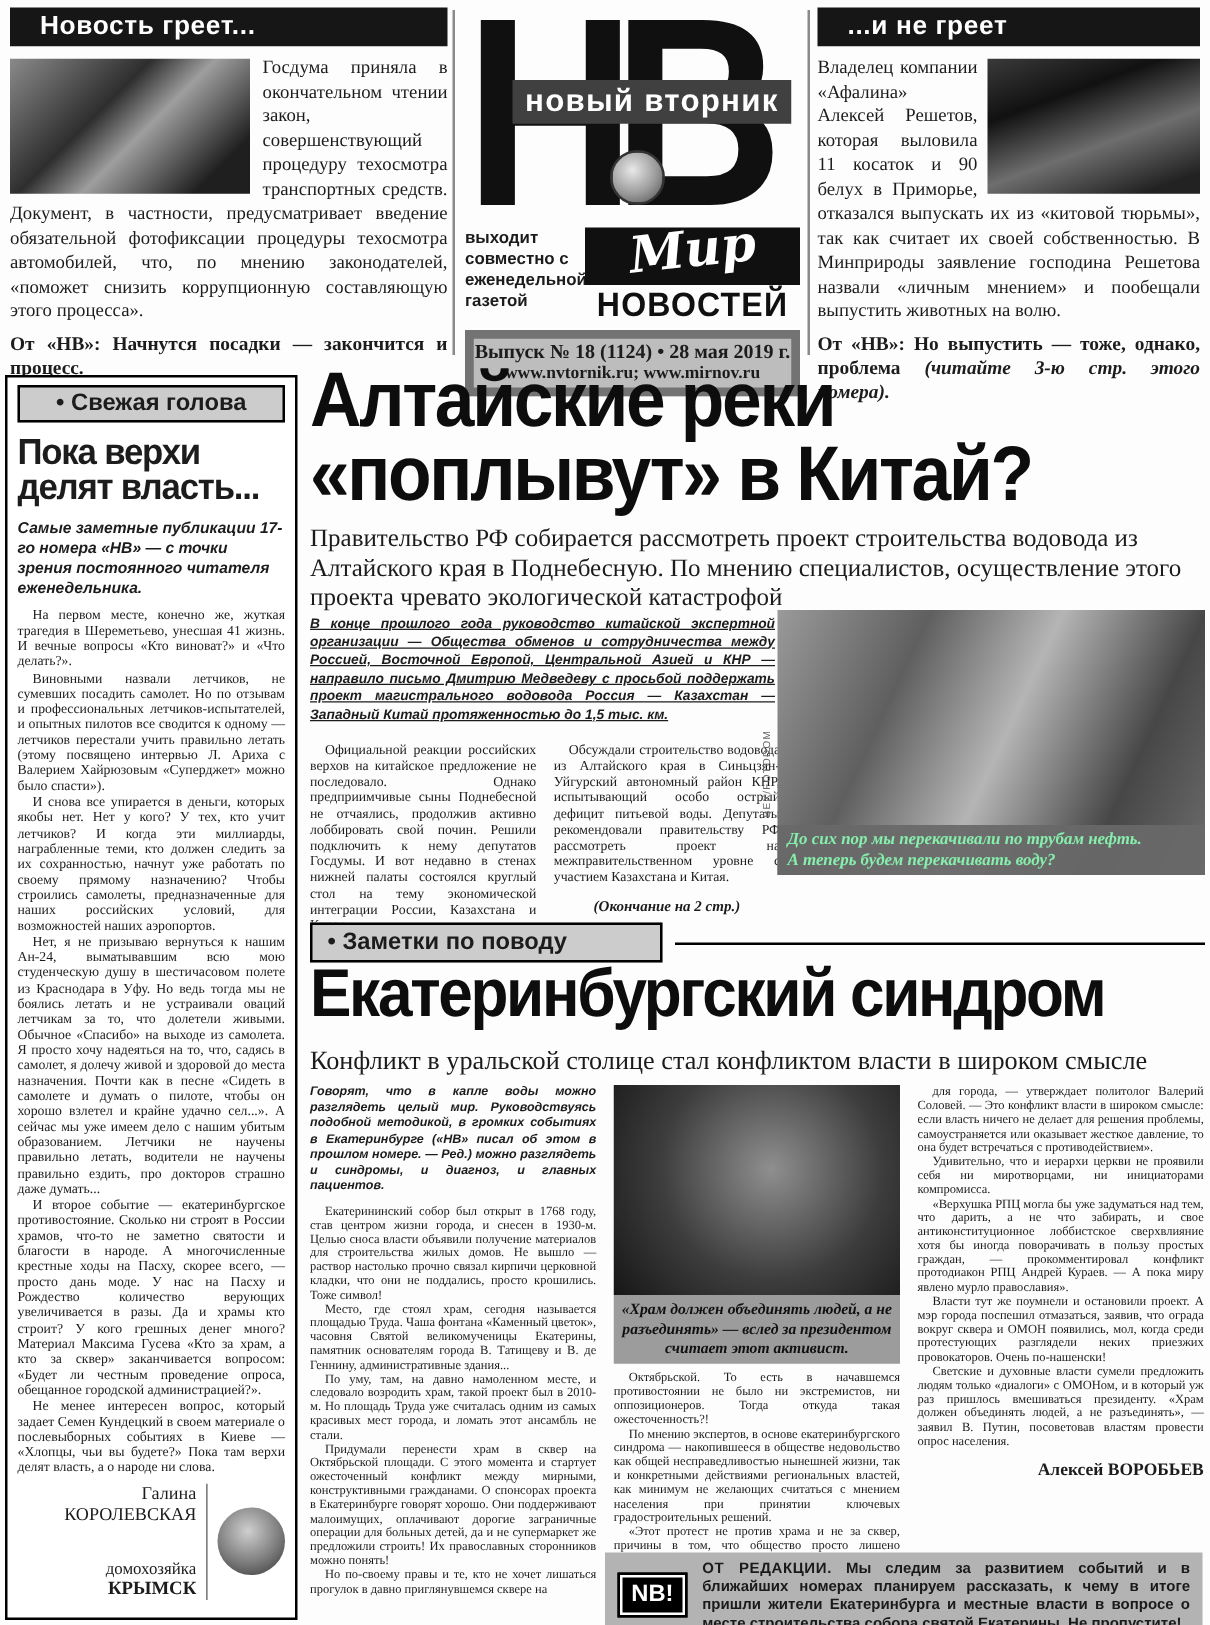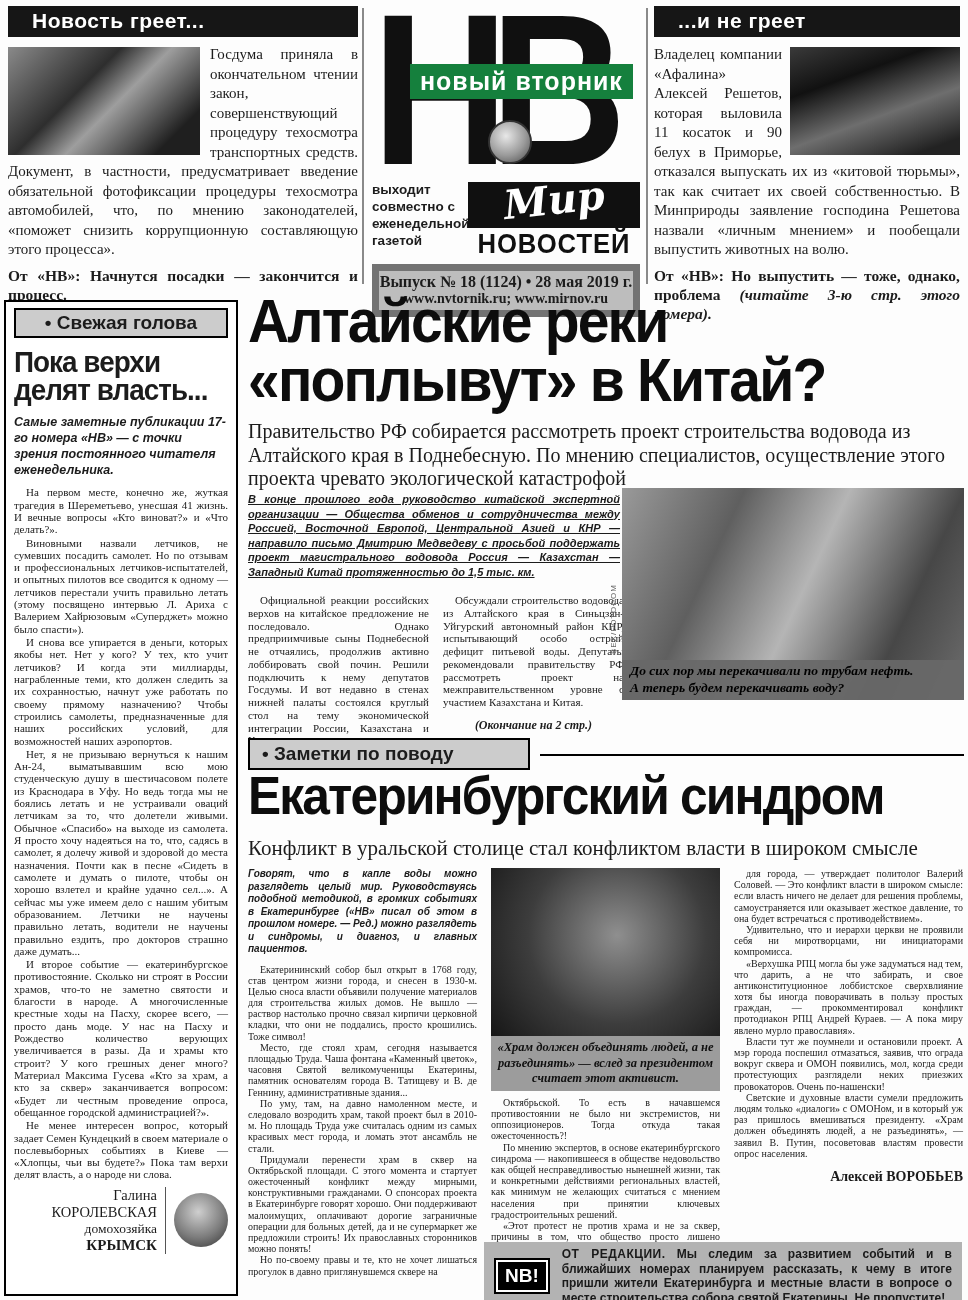--- a/index.html
+++ b/index.html
@@ -18,21 +18,21 @@
   .mast-right .mast-photo{float:right;width:170px;height:108px;margin:2px 0 4px 8px;}
   .mast-note{font-weight:bold;font-size:15.5px;margin-top:6px;line-height:1.25;}
   .mast-note-it{font-style:italic;}
   .vdiv{position:absolute;top:8px;width:2px;height:276px;background:#8a8a8a;}
   
   .logo{position:absolute;left:372px;top:2px;width:268px;}
   .logo-big{position:relative;height:178px;font-family:"Liberation Sans",sans-serif;}
   .logo-letter{position:absolute;font-weight:bold;font-size:215px;line-height:.82;color:#101010;
                transform:scaleX(.88);transform-origin:left top;}
   .logo-letter.l2{left:118px;transform-origin:left top;}
-  .logo-strip{position:absolute;left:38px;top:62px;background:#15803d;color:#fff;
+  .logo-strip{position:absolute;left:38px;top:62px;background:#404040;color:#fff;
               font-weight:bold;font-size:25px;padding:3px 10px;letter-spacing:1px;white-space:nowrap;}
   .logo-seal{position:absolute;left:116px;top:118px;width:40px;height:40px;border-radius:50%;
              background:radial-gradient(circle at 40% 35%,#e8e8e8,#9a9a9a 55%,#4a4a4a);border:2px solid #333;}
   .logo-bottom{display:flex;margin-top:2px;}
   .logo-tagline{width:96px;font-family:"Liberation Sans",sans-serif;font-weight:bold;
                 font-size:13.5px;line-height:1.25;}
   .mir-box{flex:1;position:relative;height:78px;}
   .mir-top{position:absolute;left:0;right:0;top:0;height:46px;background:#101010;}
   .mir-script{position:absolute;left:50%;top:-6px;transform:translateX(-50%) rotate(-6deg);
               color:#fff;font-family:"DejaVu Serif",serif;font-style:italic;font-weight:bold;font-size:40px;}
@@ -49,41 +49,41 @@
   .section-bar{background:#cccccc;border:2px solid #000;font-family:"Liberation Sans",sans-serif;
                font-weight:bold;font-size:19px;text-align:center;padding:2px 0;margin:6px 0 4px;}
   .left-headline{font-family:"Liberation Sans",sans-serif;font-weight:bold;font-size:29px;
                  line-height:.97;letter-spacing:-1px;margin:10px 0 10px;transform:scaleX(.96);transform-origin:left;}
   .left-lede{font-family:"Liberation Sans",sans-serif;font-weight:bold;font-style:italic;
              font-size:12.5px;line-height:1.28;margin-bottom:8px;}
   .left-body p{font-size:11px;line-height:1.12;text-align:justify;text-indent:12px;margin:0 0 1px;}
   .signature{display:flex;align-items:center;justify-content:flex-end;gap:8px;margin-top:6px;}
   .sig-lines{text-align:right;border-right:1.5px solid #555;padding-right:8px;}
   .sig-name{font-size:14.5px;}
-  .sig-role{font-size:13.5px;}
+  .sig-role{font-size:13.5px;margin-top:26px;}
   .sig-city{font-size:15px;font-weight:bold;}
   .avatar{width:54px;height:54px;border-radius:50%;background:radial-gradient(circle at 45% 35%,#cfcfcf,#7d7d7d 55%,#2f2f2f);flex:0 0 auto;}
   .nb-badge{background:#000;color:#fff;font-family:"Liberation Sans",sans-serif;font-weight:bold;
             font-size:19px;padding:5px 9px;border:2px solid #000;box-shadow:inset 0 0 0 2px #fff;}
   
   .main{position:absolute;left:248px;top:292px;width:716px;height:1008px;}
   .big-hl{position:absolute;top:0;left:0;font-family:"Liberation Sans",sans-serif;font-weight:bold;
           color:#0d0d0d;font-size:62px;line-height:.95;letter-spacing:-2px;white-space:nowrap;
           transform:scaleX(.92);transform-origin:left top;}
   .main-subhead{position:absolute;top:128px;left:0;width:716px;font-size:20px;line-height:1.18;}
   .altai-lede{position:absolute;top:200px;left:0;width:372px;font-family:"Liberation Sans",sans-serif;
               font-weight:bold;font-style:italic;font-size:11px;line-height:1.32;text-align:justify;text-decoration:underline;}
   .altai-cols{position:absolute;top:302px;left:0;width:376px;display:flex;gap:14px;}
   .altai-col{width:181px;font-size:11px;line-height:1.16;text-align:justify;}
   .altai-col p{margin:0;text-indent:12px;}
   .continuation{font-style:italic;font-size:12px;text-align:center;margin-top:10px;font-weight:bold;}
   .pipe-photo{position:absolute;left:374px;top:196px;width:342px;height:212px;
               background:linear-gradient(115deg,#9a9a9a,#5f5f5f 28%,#b5b5b5 52%,#474747 78%,#6d6d6d);}
   .pipe-caption{position:absolute;left:0;right:0;bottom:0;background:rgba(104,104,104,.93);
-                color:#000000;font-weight:bold;font-style:italic;font-size:13.5px;line-height:1.25;padding:3px 8px;}
+                color:#86efac;font-weight:bold;font-style:italic;font-size:13.5px;line-height:1.25;padding:3px 8px;}
   .photo-credit{position:absolute;left:-13px;bottom:46px;writing-mode:vertical-rl;transform:rotate(180deg);
                 font-family:"Liberation Sans",sans-serif;font-size:8px;color:#666;letter-spacing:1px;}
   .zametki{position:absolute;top:446px;left:0;width:282px;background:#cccccc;border:2px solid #000;
            font-family:"Liberation Sans",sans-serif;font-weight:bold;font-size:19px;padding:3px 12px;box-sizing:border-box;}
   .zametki-line{position:absolute;top:462px;left:292px;right:0;border-top:2px solid #000;}
   .ekat-hl{top:478px;}
   .ekat-subhead{position:absolute;top:544px;left:0;width:716px;font-size:21px;}
   .ekat-cols{position:absolute;top:576px;left:0;width:716px;display:flex;gap:14px;}
   .ekat-col{width:229px;}
   .ekat-lede{font-family:"Liberation Sans",sans-serif;font-weight:bold;font-style:italic;

